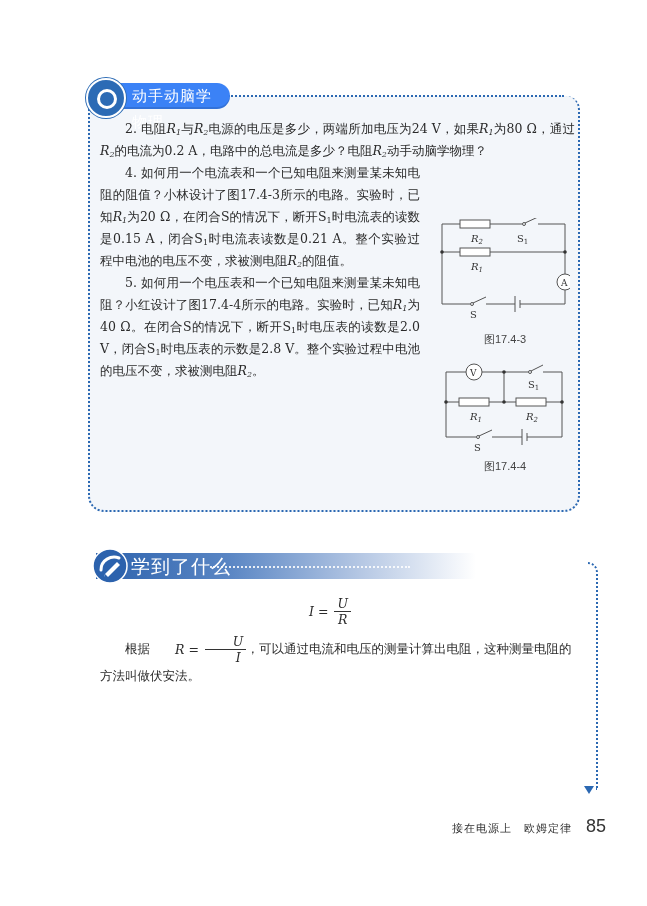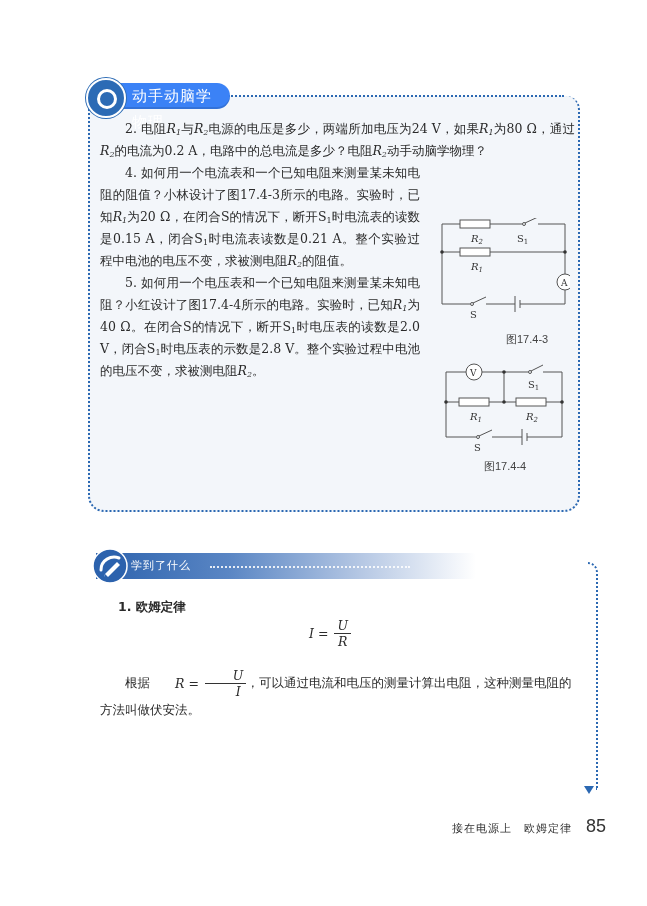--- a/index.html
+++ b/index.html
@@ -59,21 +59,21 @@
   }
   
   #learned-bar {
     left: 96px; top: 553px; width: 380px; height: 26px;
     background: linear-gradient(90deg, #2c62ad 0%, #5a86c4 35%, #b6c8e4 70%, rgba(255,255,255,0) 100%);
     border-radius: 0 4px 4px 0;
   }
   #learned-title {
     left: 131px; top: 553px; height: 18px; line-height: 26px;
     color: #fff; font-family: "DejaVu Sans", "Liberation Sans", sans-serif;
-    font-size: 11px; letter-spacing: 1px;
+    font-size: 19px; letter-spacing: 1px;
   }
   #learned-dots {
     left: 210px; top: 566px; width: 200px; height: 0;
     border-top: 2px dotted rgba(255,255,255,0.85);
   }
   #learned-icon { left: 92px; top: 548px; width: 36px; height: 36px; }
   #right-rail {
     left: 588px; top: 562px; width: 8px; height: 226px;
     border-right: 2px dotted #2b68b2;
     border-top: 2px dotted #2b68b2;
@@ -160,21 +160,21 @@
   <circle cx="2" cy="34" r="1.8" fill="#333"></circle>
   <circle cx="125" cy="34" r="1.8" fill="#333"></circle>
   <g font-family="DejaVu Serif, serif" font-size="10" fill="#333">
     <text x="31" y="24" font-style="italic">R<tspan font-size="7" dy="2">2</tspan></text>
     <text x="77" y="24">S<tspan font-size="7" dy="2">1</tspan></text>
     <text x="31" y="52" font-style="italic">R<tspan font-size="7" dy="2">1</tspan></text>
     <text x="121" y="68" font-size="9">A</text>
     <text x="30" y="100">S</text>
   </g>
 </svg>
-<div class="fig-caption" style="left:484px;top:332px;margin-left:22px;">图17.4-3</div>
+<div class="fig-caption" style="left:484px;top:332px;">图17.4-3</div>
 
 <svg class="circuit" style="left:444px;top:362px;" width="125" height="90" viewBox="0 0 125 90">
   <g stroke="#555" stroke-width="1" fill="none">
     <line x1="2" y1="10" x2="22" y2="10"></line>
     <circle cx="30" cy="10" r="8" fill="#fff"></circle>
     <line x1="38" y1="10" x2="84" y2="10"></line>
     <circle cx="86" cy="10" r="1.5"></circle>
     <line x1="87" y1="9" x2="99" y2="3"></line>
     <line x1="99" y1="10" x2="118" y2="10"></line>
     <line x1="2" y1="10" x2="2" y2="75"></line>
@@ -213,31 +213,30 @@
 <svg id="learned-icon" class="abs" viewBox="0 0 36 36">
   <circle cx="18" cy="18" r="17" fill="#2c62ad" stroke="#fff" stroke-width="1.5"></circle>
   <path d="M9 22 C9 12, 19 7, 27 10" stroke="#fff" stroke-width="3" fill="none" stroke-linecap="round"></path>
   <path d="M13 26 L25 14 L28 17 L16 29 L12 29 Z" fill="#fff"></path>
   <path d="M12 29 L13 26 L16 29 Z" fill="#2c62ad"></path>
 </svg>
 <div id="right-rail" class="abs"></div>
 <div id="rail-arrow" class="abs"></div>
 
 <div id="learned-content" class="abs">
-  <div class="sec-head" style="padding-left:18px;">1. 欧姆定律</div>
   <div style="text-align:center; margin: 0 0 0 -20px; height: 34px;">
     <span class="formula">
       <span>I =</span>
       <span class="frac">
           <span class="num">U</span>
           <span class="den">R</span>
         </span>
     </span>
   </div>
-  <p class="body2" style="margin-top:16px;">
+  <p class="body2" style="margin-top:4px;">
     <span>根据</span><span class="formula" style="vertical-align:middle;">
         <span>R =</span>
         <span class="frac">
           <span class="num">U</span>
           <span class="den">I</span>
         </span>
       </span><span>，可以通过电流和电压的测量计算出电阻，这种测量电阻的方法叫做伏安法。</span>
   </p>
 </div>
 

